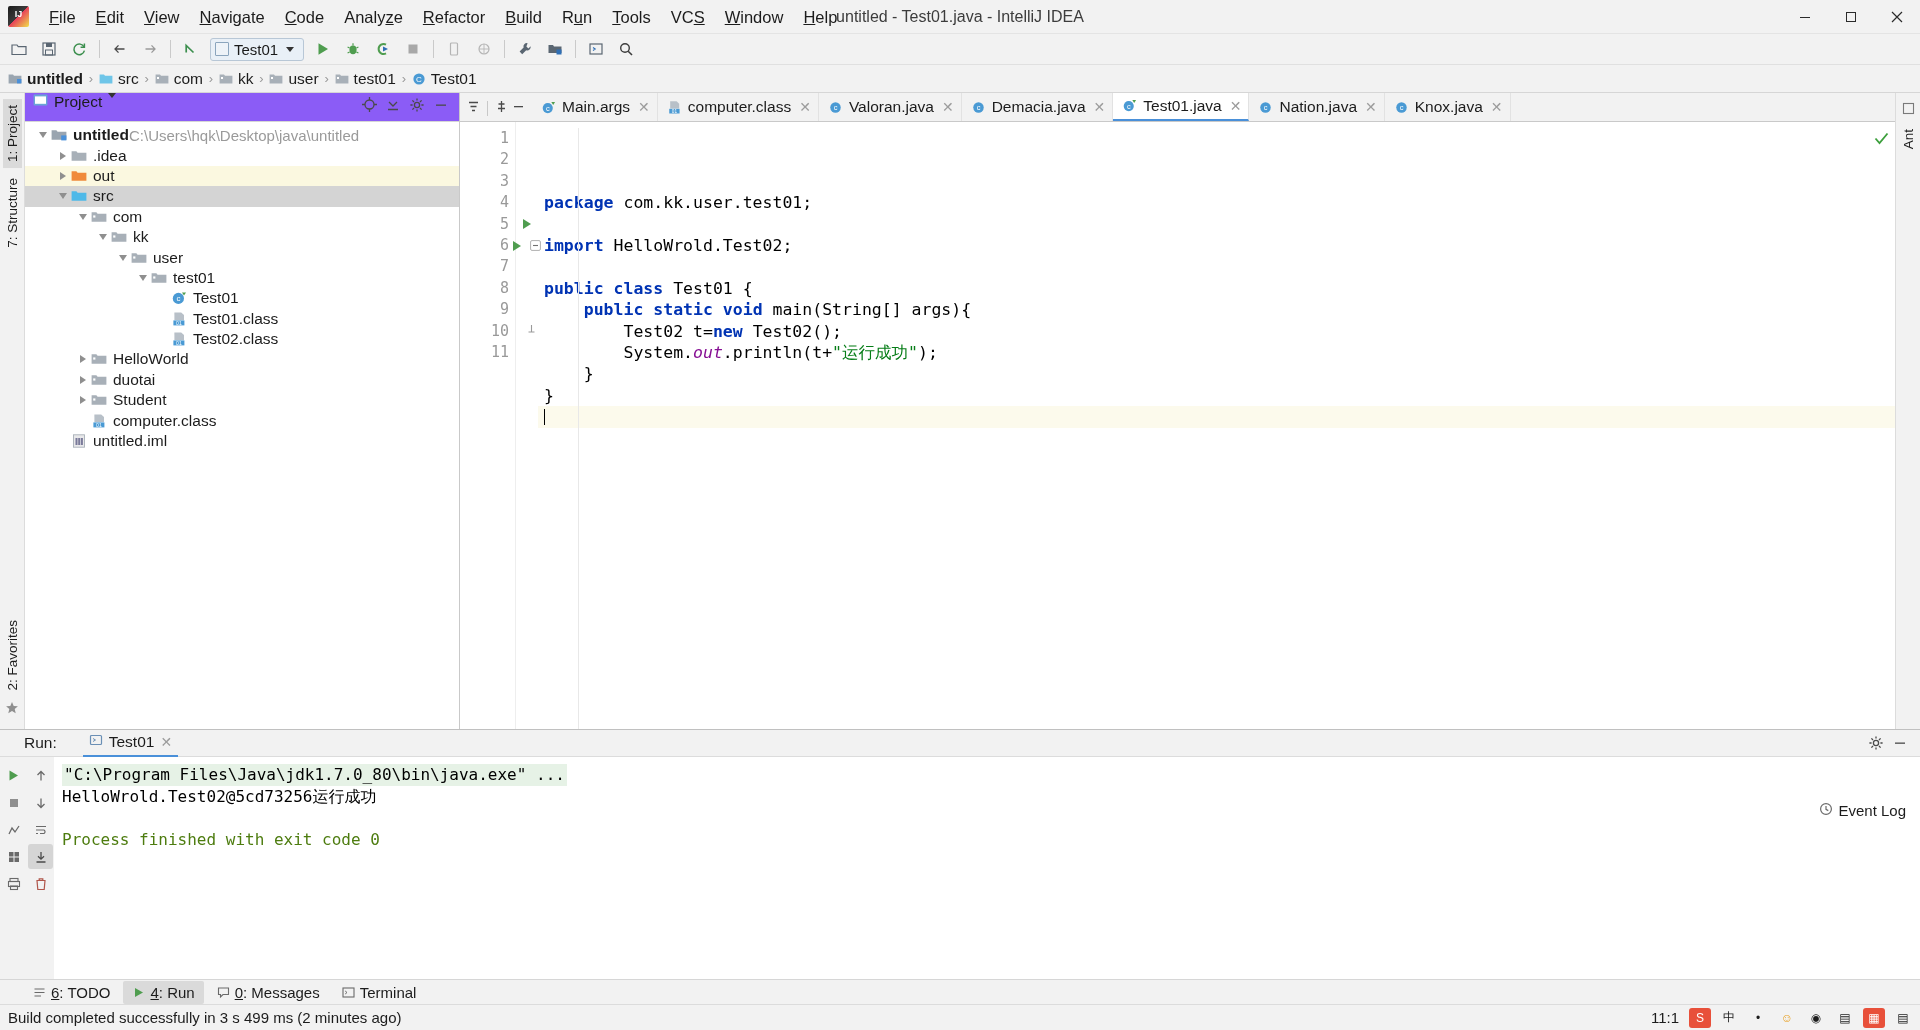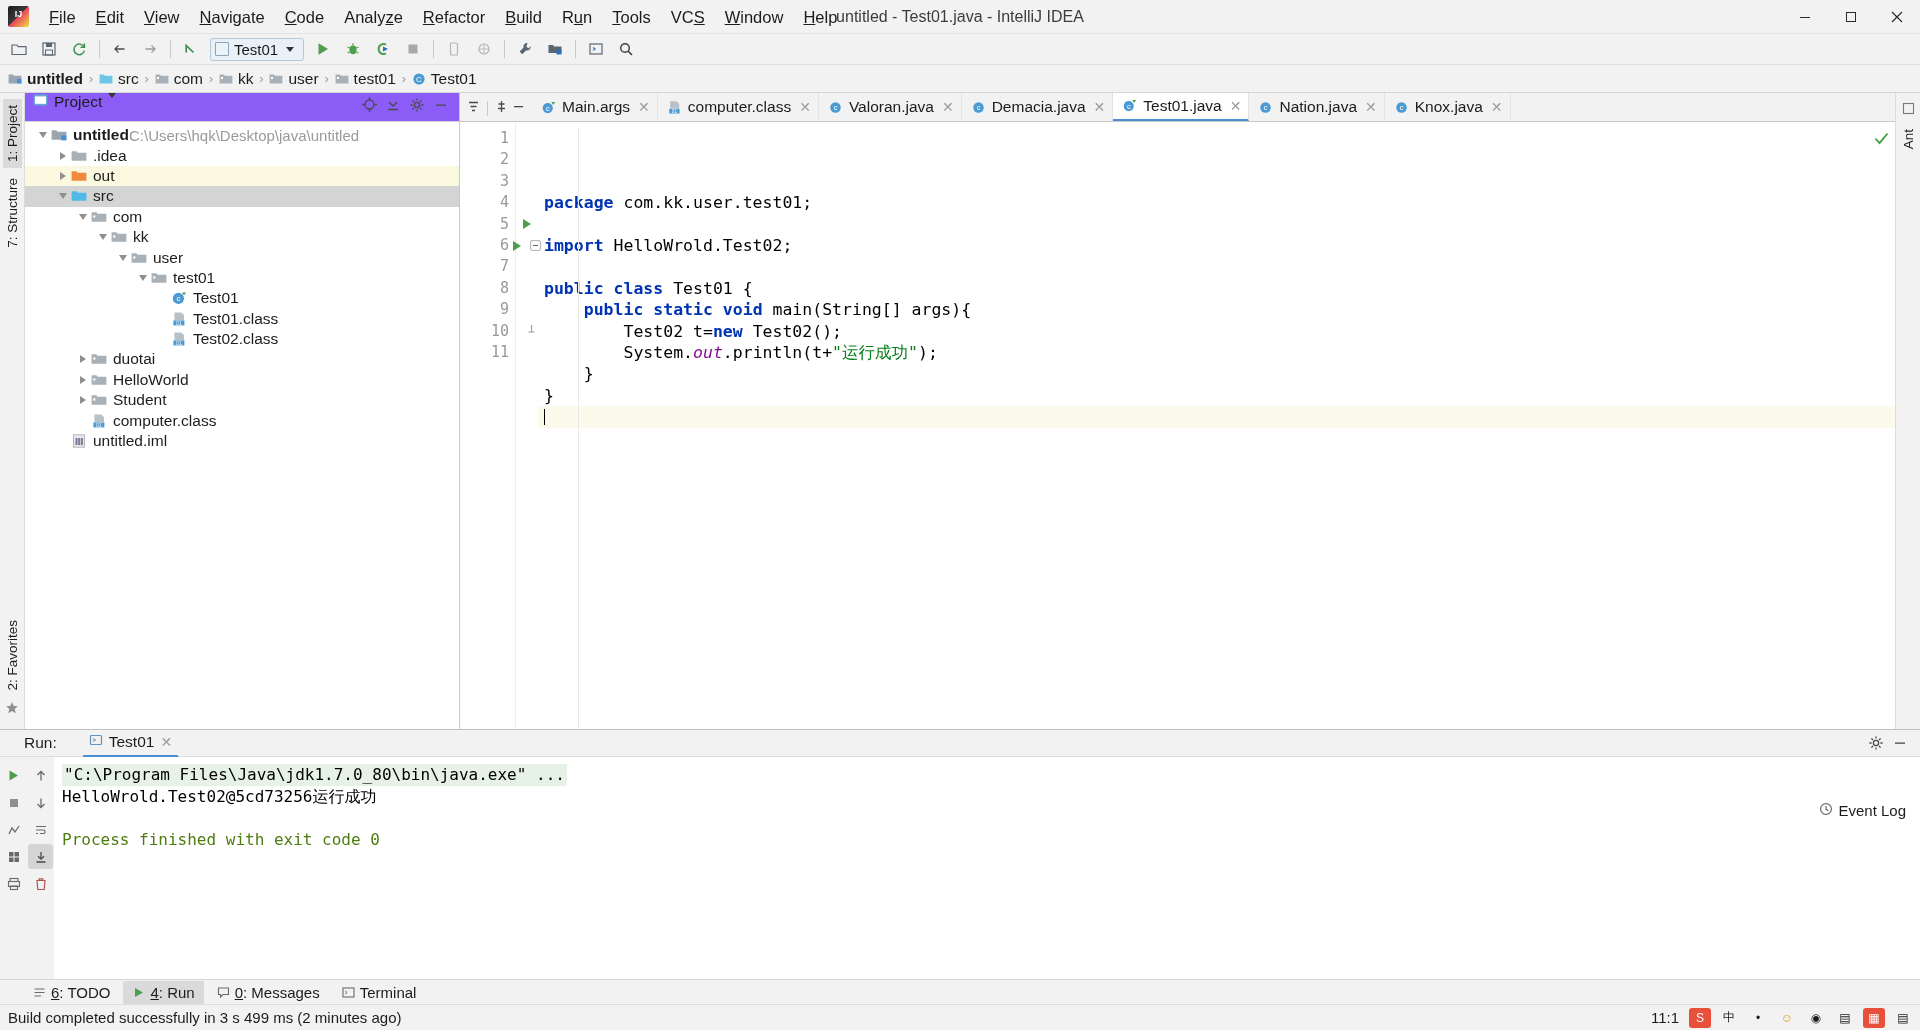--- a/index.html
+++ b/index.html
@@ -634,34 +634,34 @@
             <span style="width:50px;flex:none;"></span>
             <span class="twist">
               <span class="arw-r"></span>
             </span>
             <span class="ticon">
               <svg width="16" height="14" viewBox="0 0 16 14">
                 <path d="M0.6,2.2 L5.4,2.2 L6.6,3.8 L15.4,3.8 L15.4,11.8 L0.6,11.8 Z" fill="#a8b0b8"></path>
                 <rect x="2.2" y="5.4" width="2.2" height="2.2" fill="#fff"></rect>
               </svg>
             </span>
-            <span class="tlabel">duotai</span>
+            <span class="tlabel">HelloWorld</span>
           </div>
           <div class="trow">
             <span style="width:50px;flex:none;"></span>
             <span class="twist">
               <span class="arw-r"></span>
             </span>
             <span class="ticon">
               <svg width="16" height="14" viewBox="0 0 16 14">
                 <path d="M0.6,2.2 L5.4,2.2 L6.6,3.8 L15.4,3.8 L15.4,11.8 L0.6,11.8 Z" fill="#a8b0b8"></path>
                 <rect x="2.2" y="5.4" width="2.2" height="2.2" fill="#fff"></rect>
               </svg>
             </span>
-            <span class="tlabel">HelloWorld</span>
+            <span class="tlabel">duotai</span>
           </div>
           <div class="trow">
             <span style="width:50px;flex:none;"></span>
             <span class="twist">
               <span class="arw-r"></span>
             </span>
             <span class="ticon">
               <svg width="16" height="14" viewBox="0 0 16 14">
                 <path d="M0.6,2.2 L5.4,2.2 L6.6,3.8 L15.4,3.8 L15.4,11.8 L0.6,11.8 Z" fill="#a8b0b8"></path>
                 <rect x="2.2" y="5.4" width="2.2" height="2.2" fill="#fff"></rect>

